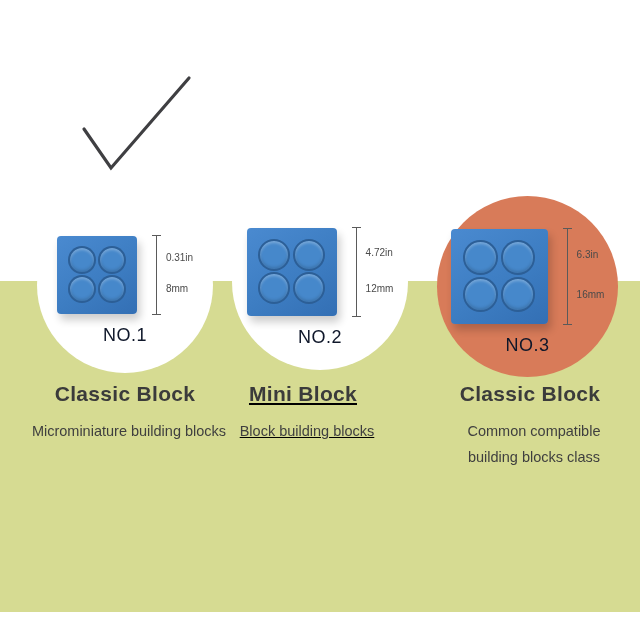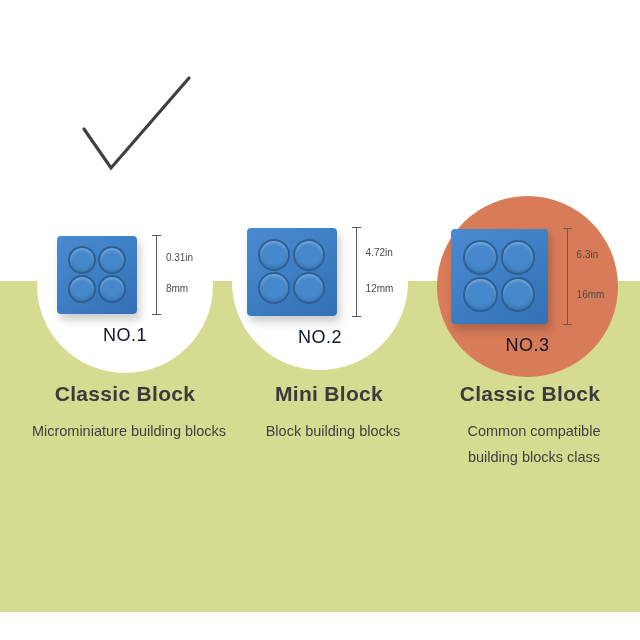--- a/index.html
+++ b/index.html
@@ -79,21 +79,21 @@
   .num{
     margin-top:10px;
     font-size:18px;color:#0f172a;
     letter-spacing:0.5px;
   }
   .text-col{
     position:absolute;top:382px;width:250px;
     text-align:center;
   }
   .tc1{left:0px;}
-  .tc2{left:204px;}
+  .tc2{left:178px;text-decoration:underline;}
   .tc3{left:405px;}
   .title{
     font-size:21px;font-weight:600;color:#3b3b3b;
     margin-bottom:12px;letter-spacing:0.3px;
   }
   .desc{
     font-size:14.5px;color:#3f3f3f;line-height:1.8;padding-left:8px;
   }
 </style>
 </head>

